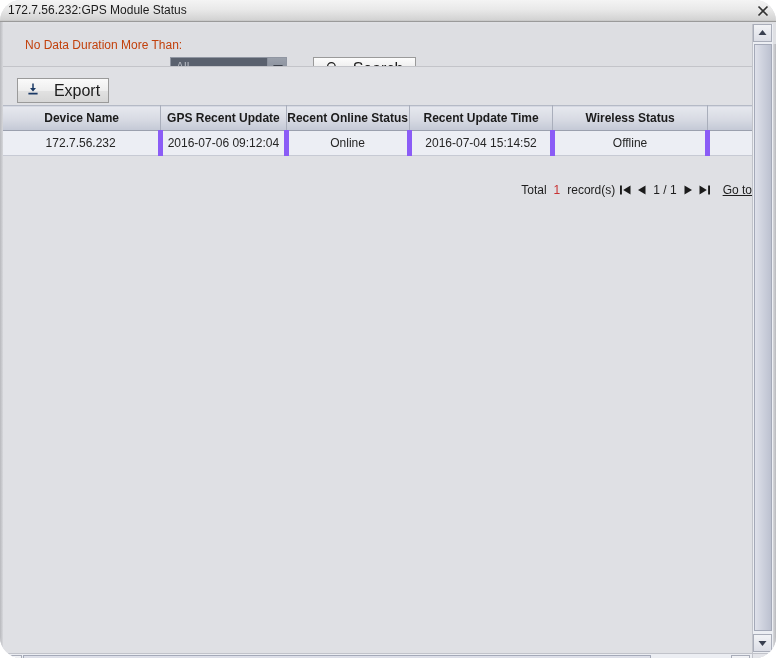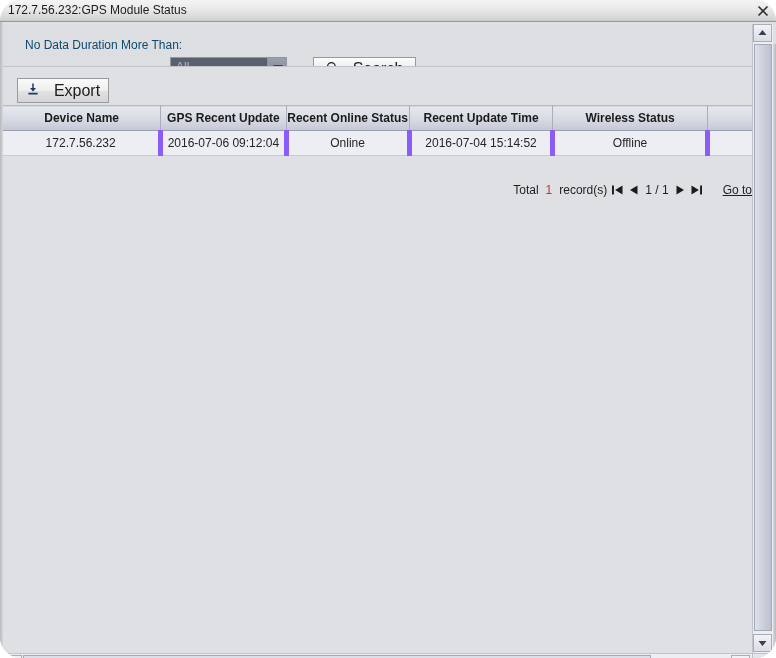--- a/index.html
+++ b/index.html
@@ -74,21 +74,21 @@
     width: 749px;
     height: 42px;
     background: #dddee2;
     box-sizing: border-box;
   }
   .filter-label {
     position: absolute;
     left: 22px;
     top: 14px;
     font-size: 12px;
-    color: #0c4a6e;
+    color: #c2410c;
     white-space: nowrap;
   }
   .combo {
     position: absolute;
     left: 167px;
     top: 33px;
     width: 117px;
     height: 21px;
     border: 1px solid #9096a2;
     background: #5a616e;
@@ -249,21 +249,21 @@
     display: inline-flex;
     align-items: center;
     cursor: pointer;
     line-height: 1;
     color: #1b1b1b;
   }
   .pag-text { white-space: nowrap; }
   .pag-page { white-space: nowrap; padding: 0 2px; }
   .pag-goto {
     white-space: nowrap;
-    margin-left: 16px;
+    margin-left: 8px;
     text-decoration: underline;
   }
 
   
   .vscroll {
     position: absolute;
     left: 752px;
     top: 2px;
     width: 21px;
     height: 629px;

